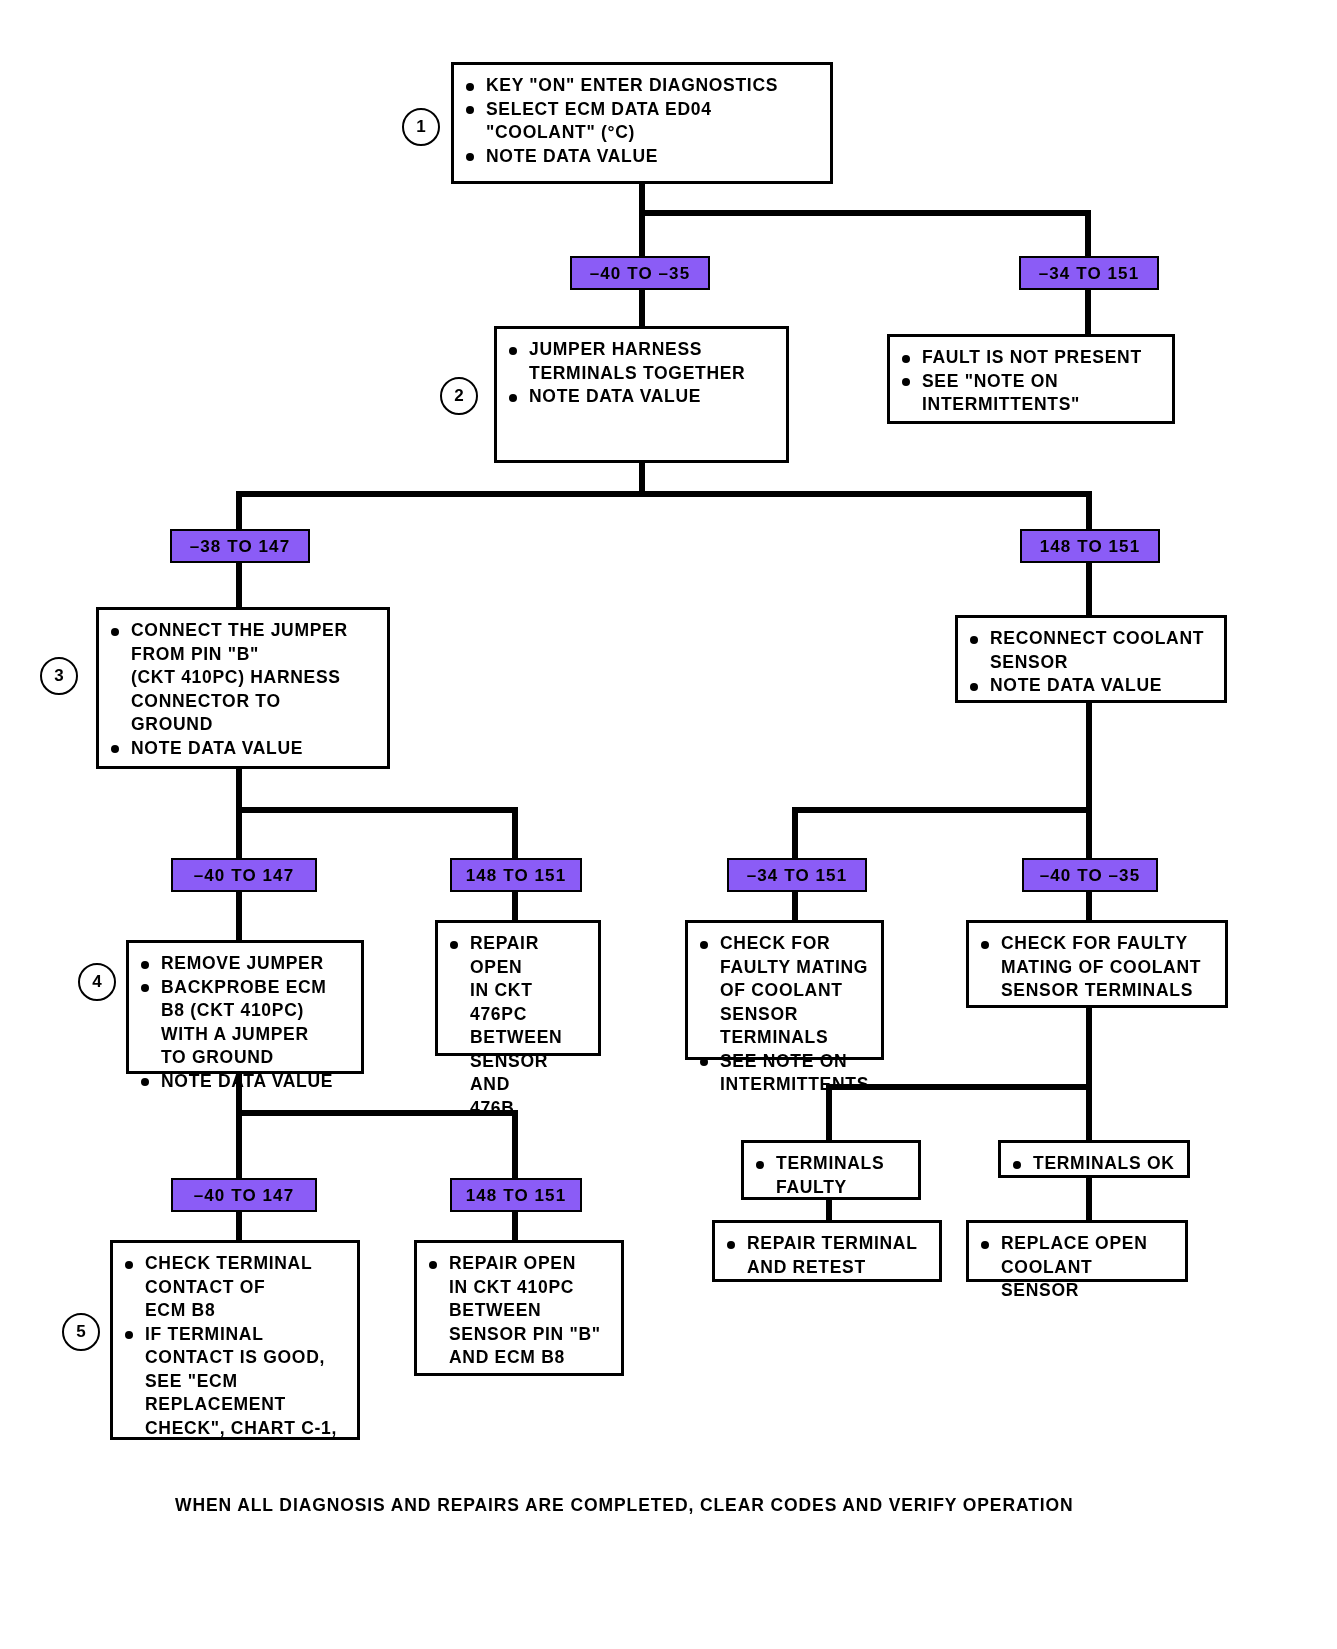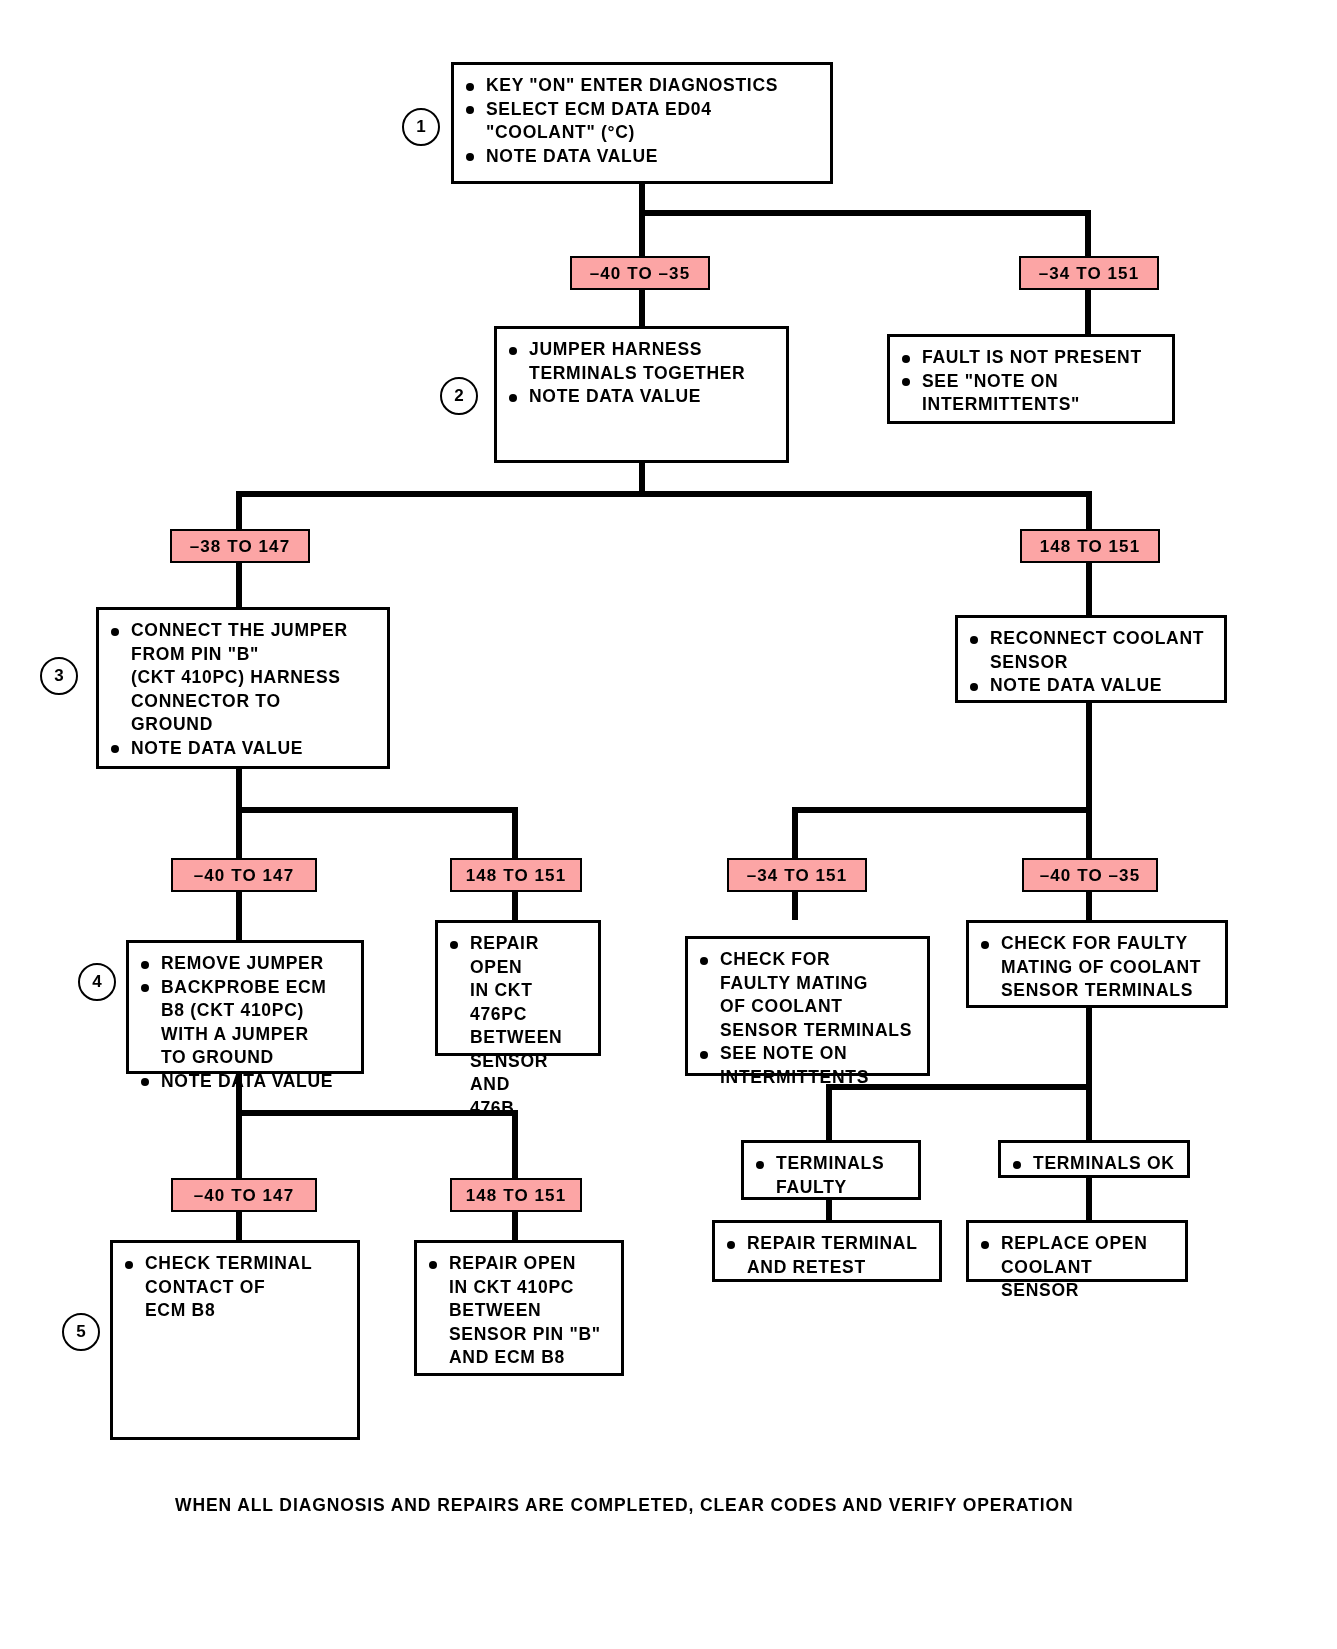--- a/index.html
+++ b/index.html
@@ -51,21 +51,21 @@
     width: 8px;
     height: 8px;
     background: #000;
     border-radius: 50%;
   }
 
   .range {
     position: absolute;
     box-sizing: border-box;
     border: 2.5px solid #000;
-    background: #fca5a5;
+    background: #8b5cf6;
     font-size: 17px;
     font-weight: 700;
     letter-spacing: 1.1px;
     line-height: 1;
     display: flex;
     align-items: center;
     justify-content: center;
     height: 34px;
   }
 
@@ -209,21 +209,21 @@
   <div class="node" style="left:435px; top:920px; width:166px; height:136px;">
     <ul>
       <li>REPAIR OPEN
 IN CKT 476PC
 BETWEEN
 SENSOR AND
 476B</li>
     </ul>
   </div>
 
-  <div class="node" style="left:685px; top:920px; width:245px; height:140px;margin-top:16px;">
+  <div class="node" style="left:685px; top:920px; width:199px; height:140px;">
     <ul>
       <li>CHECK FOR
 FAULTY MATING
 OF COOLANT
 SENSOR TERMINALS</li>
       <li>SEE NOTE ON
 INTERMITTENTS</li>
     </ul>
   </div>
 
@@ -280,20 +280,25 @@
 
   <div class="ln v" style="left:236px; top:1212px; height:28px;"></div>
   <div class="ln v" style="left:512px; top:1212px; height:28px;"></div>
 
   <div class="stepnum" style="left:62px; top:1313px;">5</div>
   <div class="node" style="left:110px; top:1240px; width:250px; height:200px;">
     <ul>
       <li>CHECK TERMINAL
 CONTACT OF
 ECM B8</li>
+      <li>IF TERMINAL
+CONTACT IS GOOD,
+SEE "ECM
+REPLACEMENT
+CHECK", CHART C-1,</li>
     </ul>
   </div>
 
   <div class="node" style="left:414px; top:1240px; width:210px; height:136px;">
     <ul>
       <li>REPAIR OPEN
 IN CKT 410PC
 BETWEEN
 SENSOR PIN "B"
 AND ECM B8</li>

